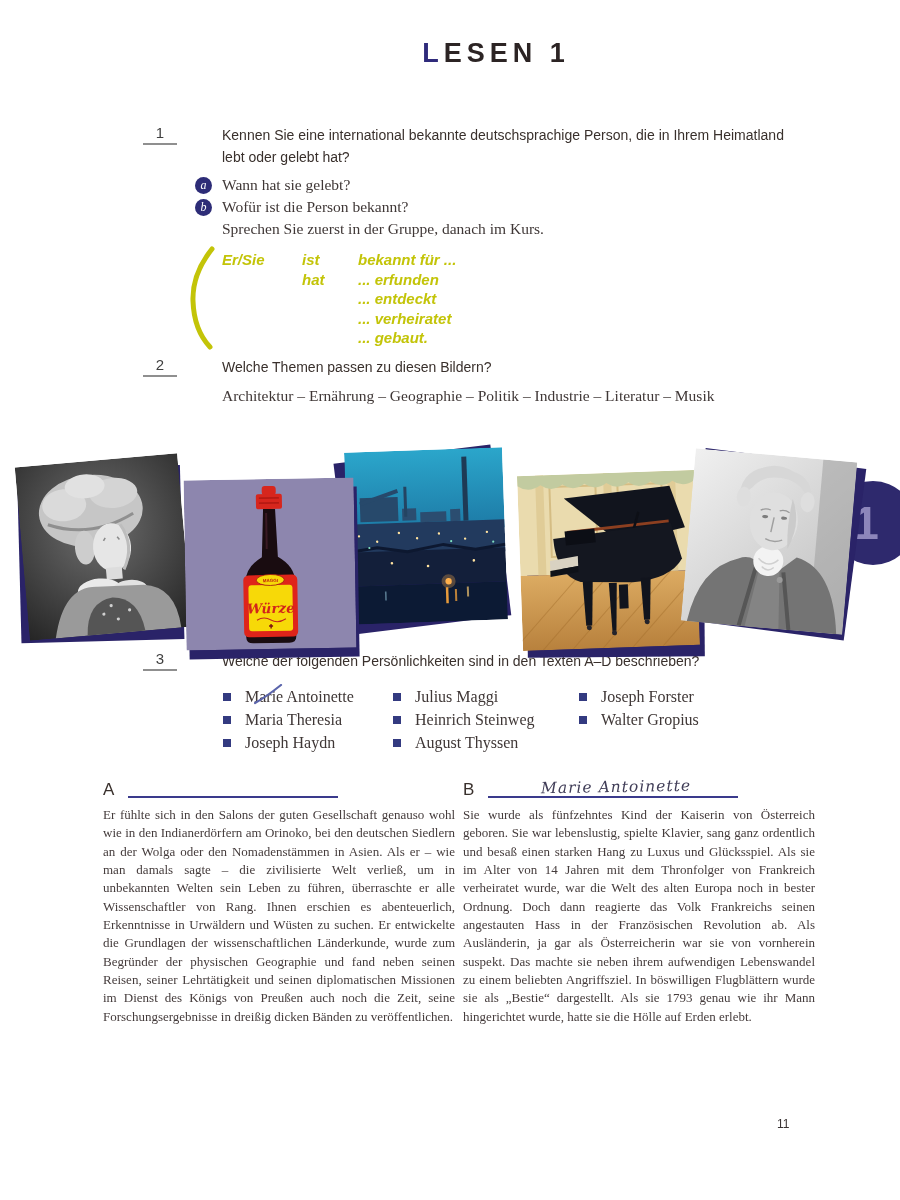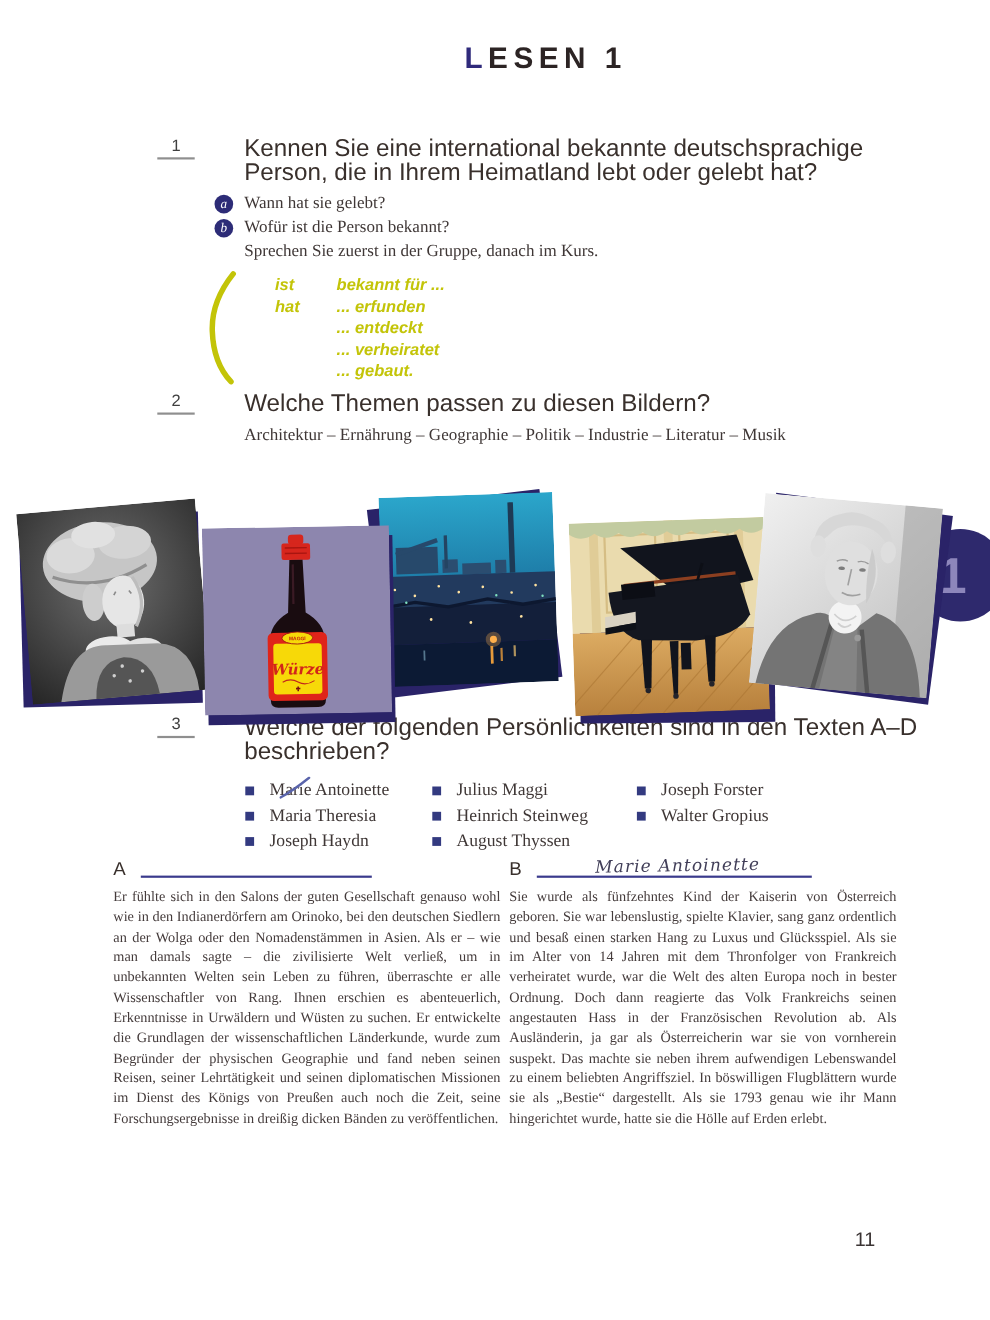--- a/index.html
+++ b/index.html
@@ -12,21 +12,21 @@
   .title .lead{color:#2f2a7b;}
 
   
   .ex{position:absolute;display:grid;grid-template-columns:74px 1fr;}
   #ex1{top:124px;left:148px;width:648px;}
   #ex2{top:356px;left:148px;width:648px;}
   #ex3{top:650px;left:148px;width:690px;}
   .exnum{font-size:15px;color:#3f3f3f;}
   .exnum span{display:inline-block;min-width:22px;text-align:center;
               padding:0 6px 2px;margin-left:-5px;border-bottom:2px solid #8f8f8f;}
-  .q{font-size:22px;line-height:22px;font-weight:500;color:#39302c;}
+  .q{font-size:14px;line-height:22px;font-weight:500;color:#39302c;}
   .serif{font-family:"Liberation Serif",serif;font-size:15.5px;color:#3f3736;}
 
   .items{margin-top:6px;}
   .item{position:relative;line-height:22px;}
   .abullet{position:absolute;left:-27px;top:3px;width:17px;height:17px;border-radius:50%;
            background:#2d2c77;color:#fff;font-family:"Liberation Serif",serif;
            font-style:italic;font-size:12px;text-align:center;line-height:16px;}
   .followup{line-height:22px;}
 
   
@@ -71,21 +71,21 @@
   .thead{display:flex;position:relative;}
   .tletter{font-size:17px;color:#39302c;}
   .tline{border-top:2px solid #3a3a8c;margin:16px 0 0 14px;height:0;}
   .tline.a{width:210px;}
   .tline.b{width:250px;}
   .hand{position:absolute;left:78px;top:-2px;font-family:"DejaVu Serif",serif;font-style:italic;
         font-size:15.5px;letter-spacing:1px;color:#413e58;transform:rotate(-1deg);white-space:nowrap;}
   .tbody{margin-top:6px;font-family:"Liberation Serif",serif;font-size:13px;
          line-height:18.35px;color:#443b3b;text-align:justify;}
 
-  .pagenum{position:absolute;left:777px;top:1117px;font-size:18px;color:#3a3333;}
+  .pagenum{position:absolute;left:777px;top:1117px;font-size:12px;color:#3a3333;}
 </style>
 </head>
 <body>
 
 <div class="page">
 
   <div class="title"><span class="lead">L</span><span>ESEN 1</span></div>
 
   <div class="ex" id="ex1">
     <div class="exnum"><span>1</span></div>
@@ -101,20 +101,21 @@
           <span>Wofür ist die Person bekannt?</span>
         </div>
         <div class="followup">Sprechen Sie zuerst in der Gruppe, danach im Kurs.</div>
       </div>
       <div class="bubble">
         <span class="paren">
           <svg width="28" height="104" viewBox="0 0 28 104">
             <path d="M24,3 Q4,28 5,55 Q6,84 22,101" fill="none" stroke="#c3c408" stroke-width="5" stroke-linecap="round"></path>
           </svg>
         </span>
+        <div class="col-subject">Er/Sie</div>
         <div class="col-verbs">
           <div>ist</div>
           <div>hat</div>
         </div>
         <div class="col-phrases">
           <div>bekannt für ...</div>
           <div>... erfunden</div>
           <div>... entdeckt</div>
           <div>... verheiratet</div>
           <div>... gebaut.</div>

